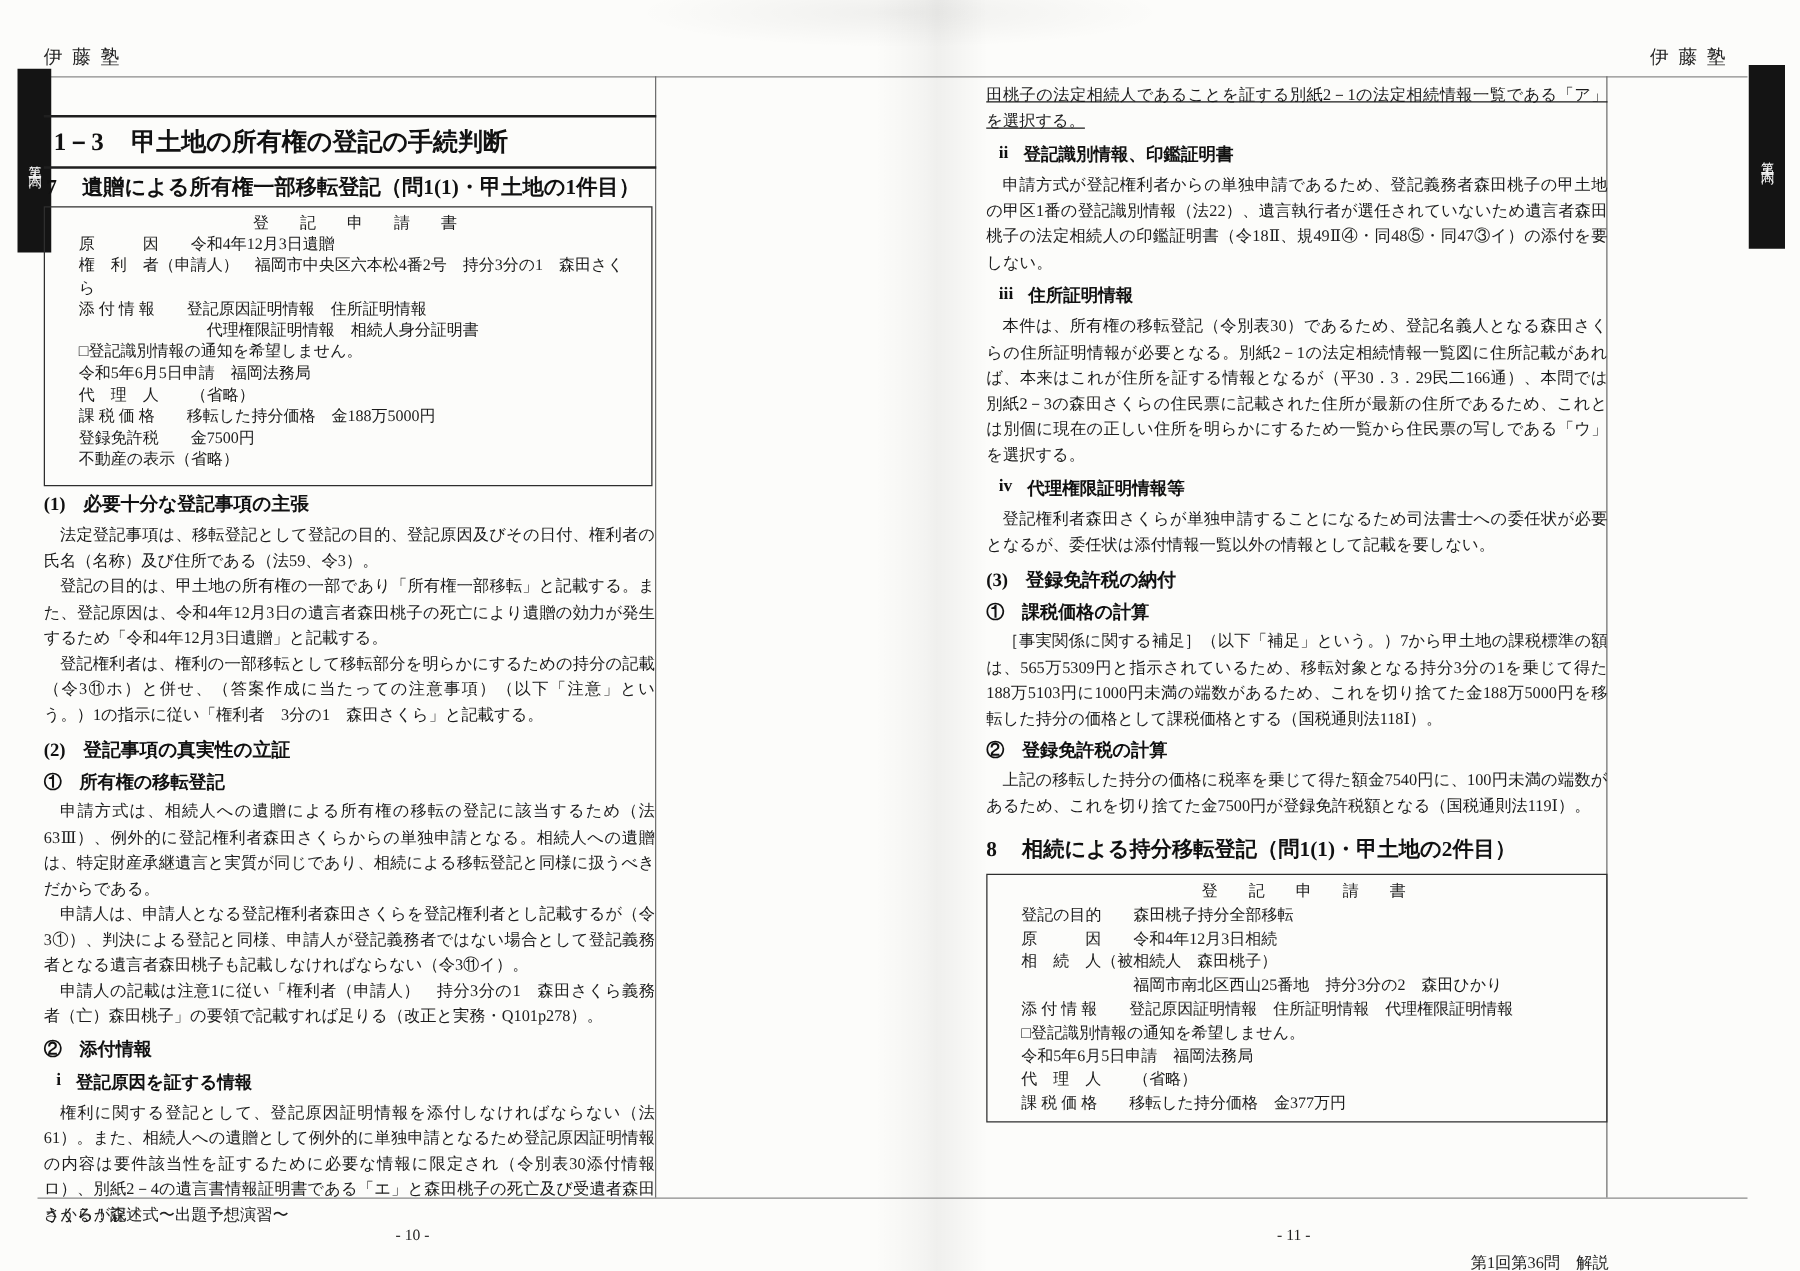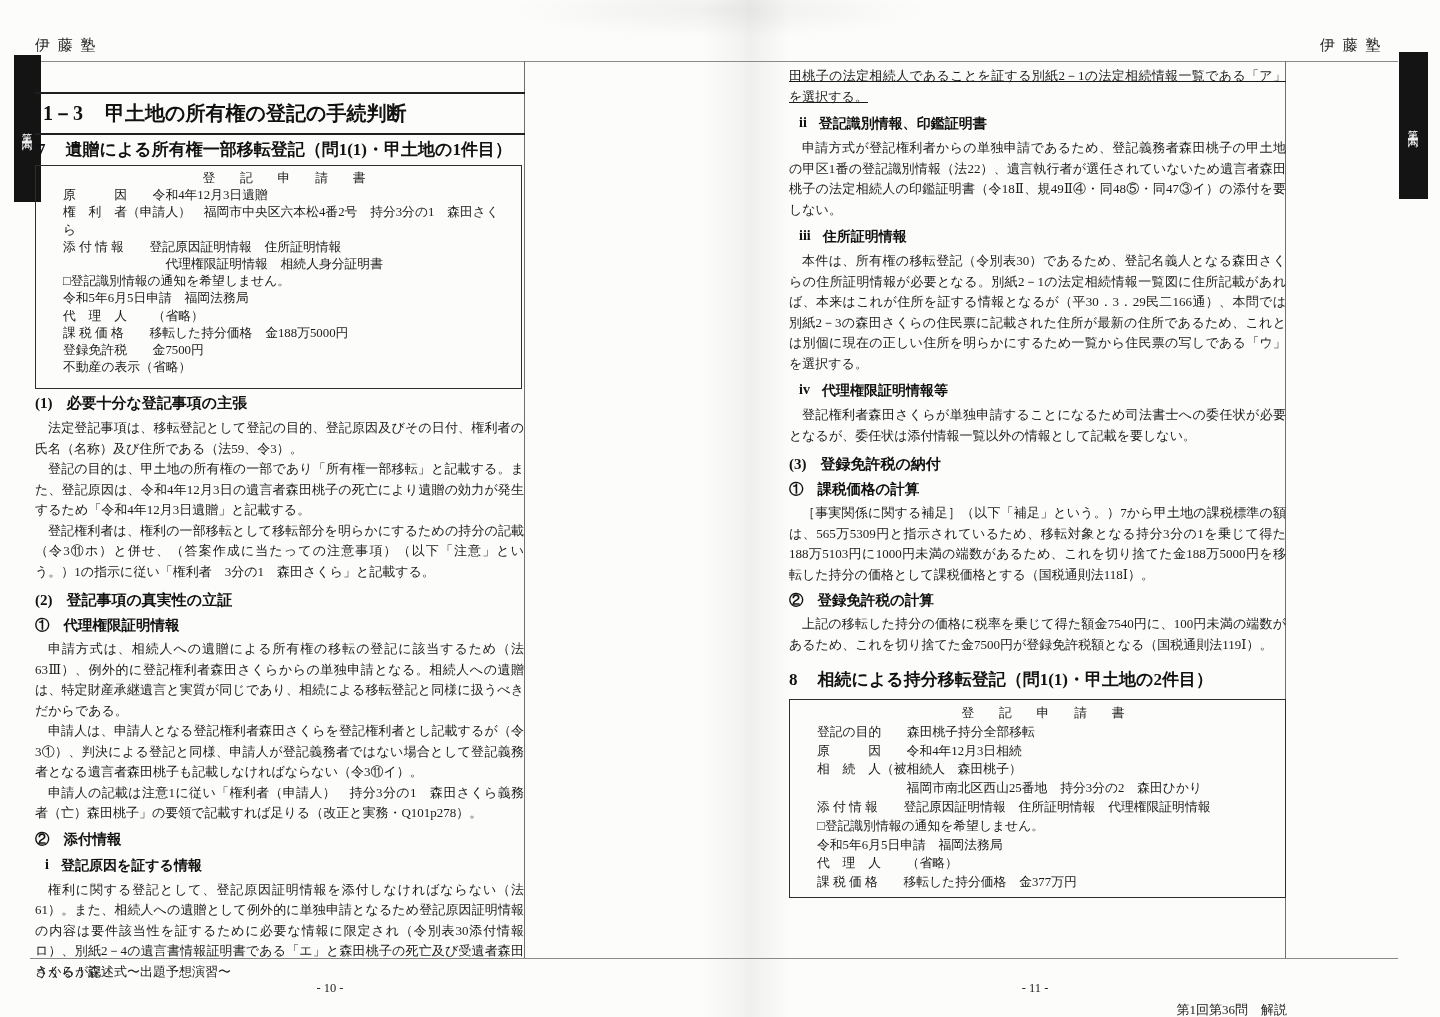--- a/index.html
+++ b/index.html
@@ -95,21 +95,21 @@
   <p class="para">法定登記事項は、移転登記として登記の目的、登記原因及びその日付、権利者の氏名（名称）及び住所である（法59、令3）。</p>
   <p class="para">登記の目的は、甲土地の所有権の一部であり「所有権一部移転」と記載する。また、登記原因は、令和4年12月3日の遺言者森田桃子の死亡により遺贈の効力が発生するため「令和4年12月3日遺贈」と記載する。</p>
   <p class="para">登記権利者は、権利の一部移転として移転部分を明らかにするための持分の記載（令3⑪ホ）と併せ、（答案作成に当たっての注意事項）（以下「注意」という。）1の指示に従い「権利者　3分の1　森田さくら」と記載する。</p>
 
   <div class="hsec gothic" style="margin-top:9px;">
     <span>(2)</span>
     <span>登記事項の真実性の立証</span>
   </div>
   <div class="hsub gothic">
     <span>①</span>
-    <span>代理権限証明情報</span>
+    <span>所有権の移転登記</span>
   </div>
   <p class="para">申請方式は、相続人への遺贈による所有権の移転の登記に該当するため（法63Ⅲ）、例外的に登記権利者森田さくらからの単独申請となる。相続人への遺贈は、特定財産承継遺言と実質が同じであり、相続による移転登記と同様に扱うべきだからである。</p>
   <p class="para">申請人は、申請人となる登記権利者森田さくらを登記権利者とし記載するが（令3①）、判決による登記と同様、申請人が登記義務者ではない場合として登記義務者となる遺言者森田桃子も記載しなければならない（令3⑪イ）。</p>
   <p class="para">申請人の記載は注意1に従い「権利者（申請人）　持分3分の1　森田さくら義務者（亡）森田桃子」の要領で記載すれば足りる（改正と実務・Q101p278）。</p>
 
   <div class="hsub gothic">
     <span>②</span>
     <span>添付情報</span>
   </div>
   <div class="hrom gothic">

